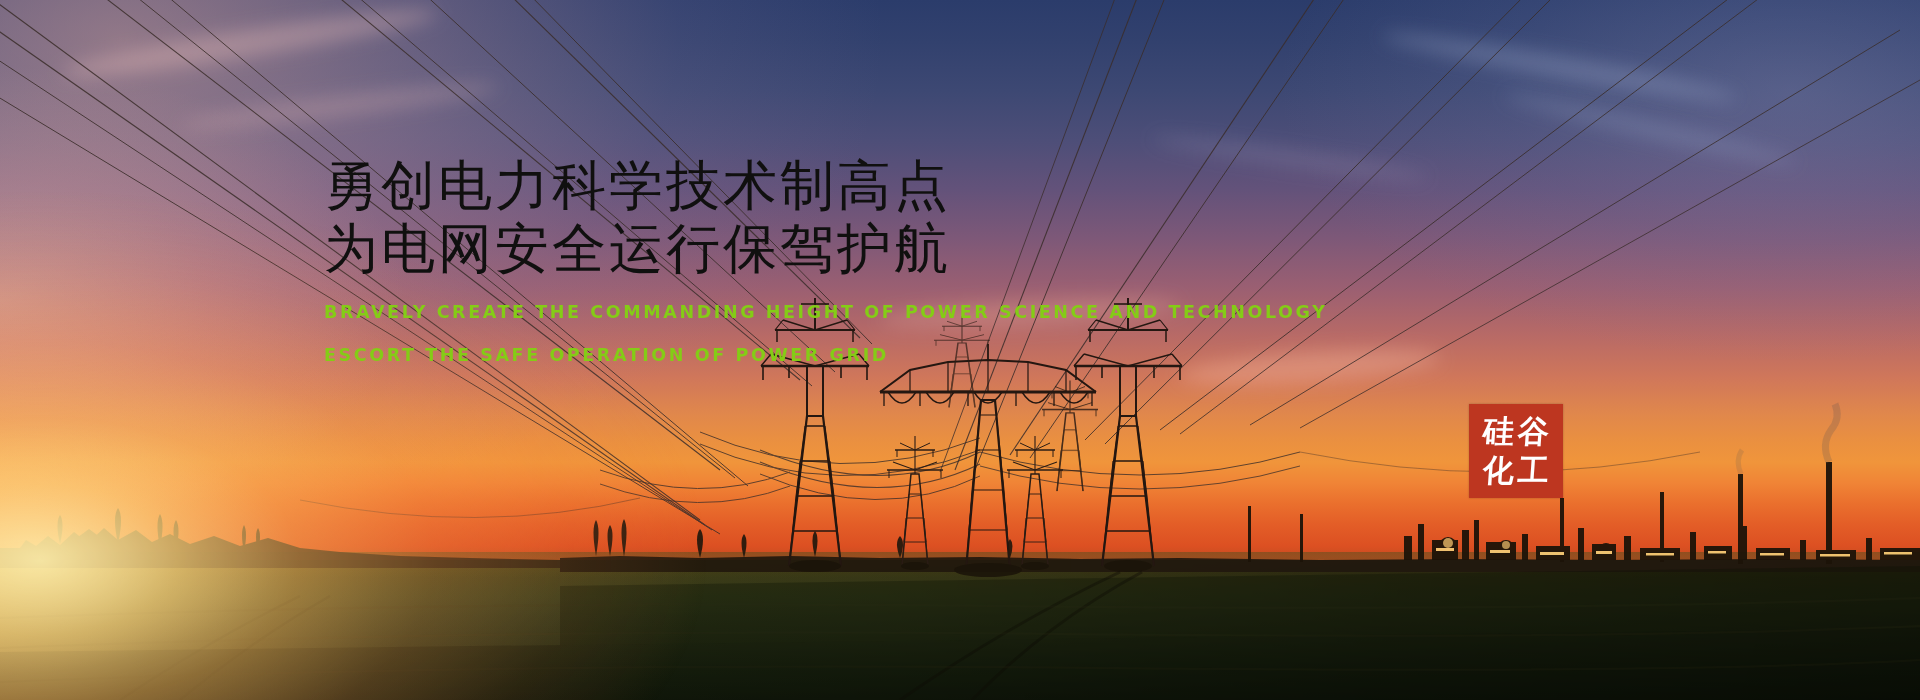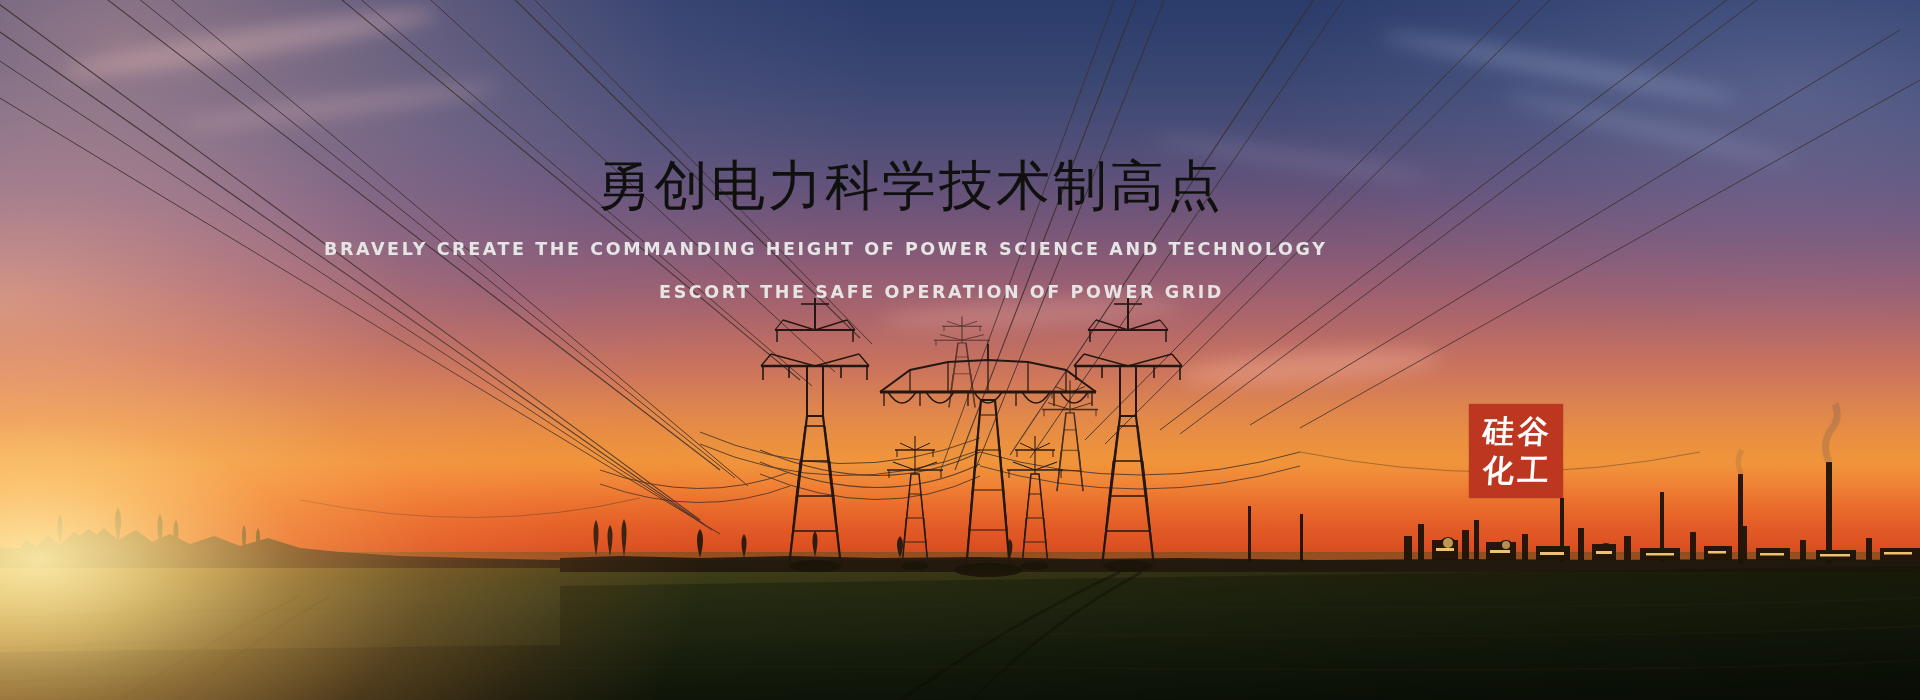--- a/index.html
+++ b/index.html
@@ -144,33 +144,32 @@
       rgba(255,180,100,0) 85%);
     pointer-events: none;
   }
 
   
   .copy {
     position: absolute;
     left: 324px;
     top: 154px;
     width: 900px;
-    text-align: right;
   }
   .headline {
     color: #10100f;
     font-size: 54px;
     line-height: 63px;
     letter-spacing: 3px;
     font-weight: 400;
     font-family: "DejaVu Sans", "Liberation Sans", sans-serif;
     white-space: nowrap;
   }
   .subline {
-    color: #e5e5e5;
+    color: #84cc16;
     font-size: 17.5px;
     letter-spacing: 2.6px;
     font-weight: bold;
     font-family: "DejaVu Sans", "Liberation Sans", sans-serif;
     white-space: nowrap;
   }
   .sub1 { margin-top: 22px; }
   .sub2 { margin-top: 23px; }
 
   
@@ -453,20 +452,21 @@
       <path d="M560 586 L1920 566 L1920 640 L560 660 Z" fill="#0b1206"></path>
       <path d="M0 652 L1920 628 L1920 700 L0 700 Z" fill="#070d04"></path>
     </g>
   </svg>
 
   <div class="sun-beam"></div>
   <div class="sky-glow-left" style="pointer-events:none;"></div>
 
   <div class="copy">
     <div class="headline">勇创电力科学技术制高点</div>
+    <div class="headline">为电网安全运行保驾护航</div>
     <div class="subline sub1">BRAVELY CREATE THE COMMANDING HEIGHT OF POWER SCIENCE AND TECHNOLOGY</div>
     <div class="subline sub2">ESCORT THE SAFE OPERATION OF POWER GRID</div>
   </div>
 
   <div class="seal">
     <div class="seal-inner">
       <div class="seal-line">硅谷</div>
       <div class="seal-line">化工</div>
     </div>
   </div>

